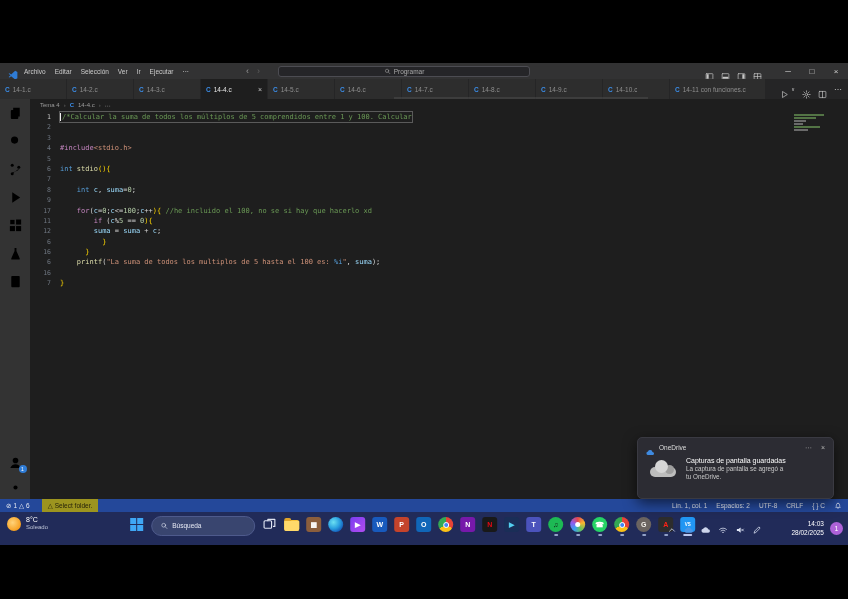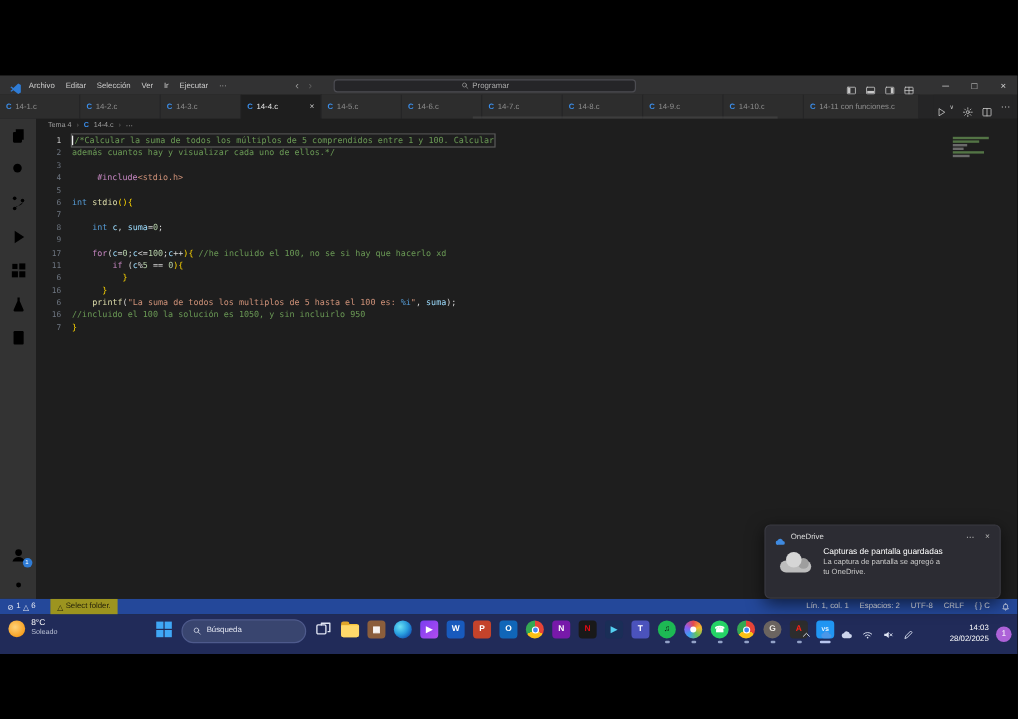--- a/index.html
+++ b/index.html
@@ -340,29 +340,28 @@
               <div class="g" style="width:9px"></div>
             <div style="width:26px"></div>
               <div class="g" style="width:14px"></div>
           </div>
         <div class="code-line current">
               <span class="ln">1</span>
               <span class="lc"><span class="cursor"></span><span style="color: rgb(106, 153, 85);">/*Calcular la suma de todos los múltiplos de 5 comprendidos entre 1 y 100. Calcular</span></span>
             </div>
             <div class="code-line">
               <span class="ln">2</span>
-              <span class="lc"><span style="color: rgb(106, 153, 85);">además cuantos hay y visualizar cada uno de ellos.*/</span></span>
             </div>
             <div class="code-line">
               <span class="ln">3</span>
               <span class="lc"></span>
             </div>
             <div class="code-line">
               <span class="ln">4</span>
-              <span class="lc"><span style="color: rgb(197, 134, 192); margin-left: 21px;">#include</span><span style="color: rgb(206, 145, 120);">&lt;stdio.h&gt;</span></span>
+              <span class="lc"><span style="color: rgb(197, 134, 192);">#include</span><span style="color: rgb(206, 145, 120);">&lt;stdio.h&gt;</span></span>
             </div>
             <div class="code-line">
               <span class="ln">5</span>
               <span class="lc"></span>
             </div>
             <div class="code-line">
               <span class="ln">6</span>
               <span class="lc"><span style="color: rgb(86, 156, 214);">int </span><span style="color: rgb(220, 220, 170);">stdio</span><span style="color: rgb(255, 215, 0);">(){</span></span>
             </div>
             <div class="code-line">
@@ -379,34 +378,37 @@
             </div>
             <div class="code-line">
               <span class="ln">17</span>
               <span class="lc"><span style="color: rgb(212, 212, 212);">    </span><span style="color: rgb(197, 134, 192);">for</span><span style="color: rgb(212, 212, 212);">(</span><span style="color: rgb(156, 220, 254);">c</span><span style="color: rgb(212, 212, 212);">=</span><span style="color: rgb(181, 206, 168);">0</span><span style="color: rgb(212, 212, 212);">;</span><span style="color: rgb(156, 220, 254);">c</span><span style="color: rgb(212, 212, 212);">&lt;=</span><span style="color: rgb(181, 206, 168);">100</span><span style="color: rgb(212, 212, 212);">;</span><span style="color: rgb(156, 220, 254);">c</span><span style="color: rgb(212, 212, 212);">++</span><span style="color: rgb(255, 215, 0);">){ </span><span style="color: rgb(106, 153, 85);">//he incluido el 100, no se si hay que hacerlo xd</span></span>
             </div>
             <div class="code-line">
               <span class="ln">11</span>
               <span class="lc"><span style="color: rgb(212, 212, 212);">        </span><span style="color: rgb(197, 134, 192);">if</span><span style="color: rgb(212, 212, 212);"> (</span><span style="color: rgb(156, 220, 254);">c</span><span style="color: rgb(212, 212, 212);">%</span><span style="color: rgb(181, 206, 168);">5</span><span style="color: rgb(212, 212, 212);"> == </span><span style="color: rgb(181, 206, 168);">0</span><span style="color: rgb(255, 215, 0);">){</span></span>
             </div>
             <div class="code-line">
+              <span class="ln">12</span>
+              <span class="lc"><span style="color: rgb(212, 212, 212);">        </span><span style="color: rgb(156, 220, 254);">suma</span><span style="color: rgb(212, 212, 212);"> = </span><span style="color: rgb(156, 220, 254);">suma</span><span style="color: rgb(212, 212, 212);"> + </span><span style="color: rgb(156, 220, 254);">c</span><span style="color: rgb(212, 212, 212);">;</span></span>
+            </div>
+            <div class="code-line">
               <span class="ln">6</span>
               <span class="lc"><span style="color: rgb(212, 212, 212);">          </span><span style="color: rgb(255, 215, 0);">}</span></span>
             </div>
             <div class="code-line">
               <span class="ln">16</span>
               <span class="lc"><span style="color: rgb(212, 212, 212);">      </span><span style="color: rgb(255, 215, 0);">}</span></span>
             </div>
             <div class="code-line">
               <span class="ln">6</span>
               <span class="lc"><span style="color: rgb(212, 212, 212);">    </span><span style="color: rgb(220, 220, 170);">printf</span><span style="color: rgb(212, 212, 212);">(</span><span style="color: rgb(206, 145, 120);">"La suma de todos los multiplos de 5 hasta el 100 es: </span><span style="color: rgb(86, 156, 214);">%i</span><span style="color: rgb(206, 145, 120);">"</span><span style="color: rgb(212, 212, 212);">, </span><span style="color: rgb(156, 220, 254);">suma</span><span style="color: rgb(212, 212, 212);">);</span></span>
             </div>
             <div class="code-line">
               <span class="ln">16</span>
-              <span class="lc"><span style="color: rgb(106, 153, 85);">//incluido el 100 la solución es 1050, y sin incluirlo 950</span></span>
             </div>
             <div class="code-line">
               <span class="ln">7</span>
               <span class="lc"><span style="color: rgb(255, 215, 0);">}</span></span>
             </div>
           </div>
       </div>
     </div>
 
     <div class="statusbar">

